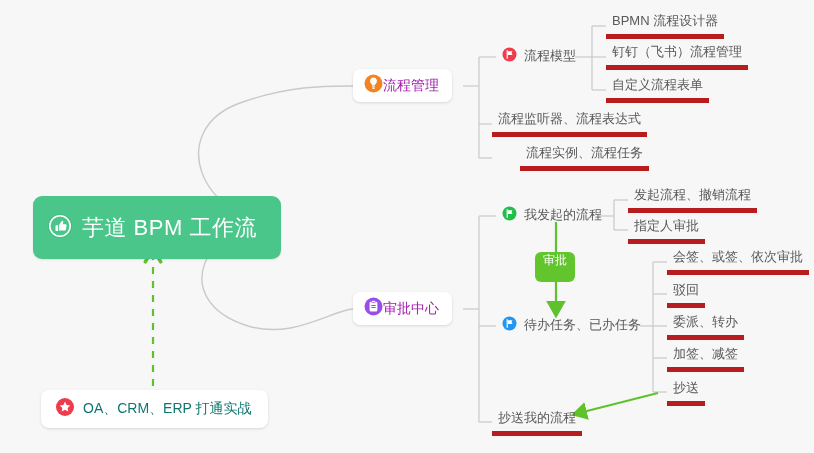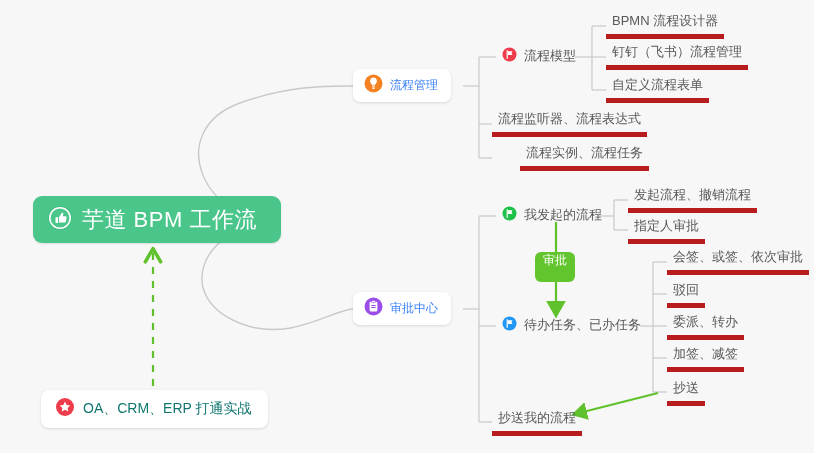--- a/index.html
+++ b/index.html
@@ -17,21 +17,21 @@
   svg.links {
     position: absolute; left: 0; top: 0;
     width: 814px; height: 453px;
     pointer-events: none;
   }
 
   
   .root-node {
     position: absolute;
     left: 33px; top: 196px;
-    width: 248px; height: 47px;
+    width: 248px; height: 63px;
     background: #4ac68b;
     border-radius: 9px;
     display: flex; align-items: center;
     padding-left: 14px;
     box-shadow: 0 1px 2px rgba(0,0,0,0.10);
     z-index: 6;
   }
   .root-node .label {
     color: #ffffff;
     font-size: 22px;
@@ -45,23 +45,22 @@
     position: absolute;
     background: #ffffff;
     border-radius: 7px;
     height: 33px;
     display: flex; align-items: center;
     padding: 0 13px 0 11px;
     box-shadow: 0 1px 3px rgba(0,0,0,0.13);
     z-index: 6;
   }
   .branch-node .label {
-    font-size: 12px;
-    color: #3b82f6;
-    margin-left: 7px;
+    font-size: 14px;
+    color: #a21caf;
     white-space: nowrap;
   }
 
   
   .aside-node {
     position: absolute;
     left: 41px; top: 390px;
     height: 38px;
     background: #ffffff;
     border-radius: 8px;

